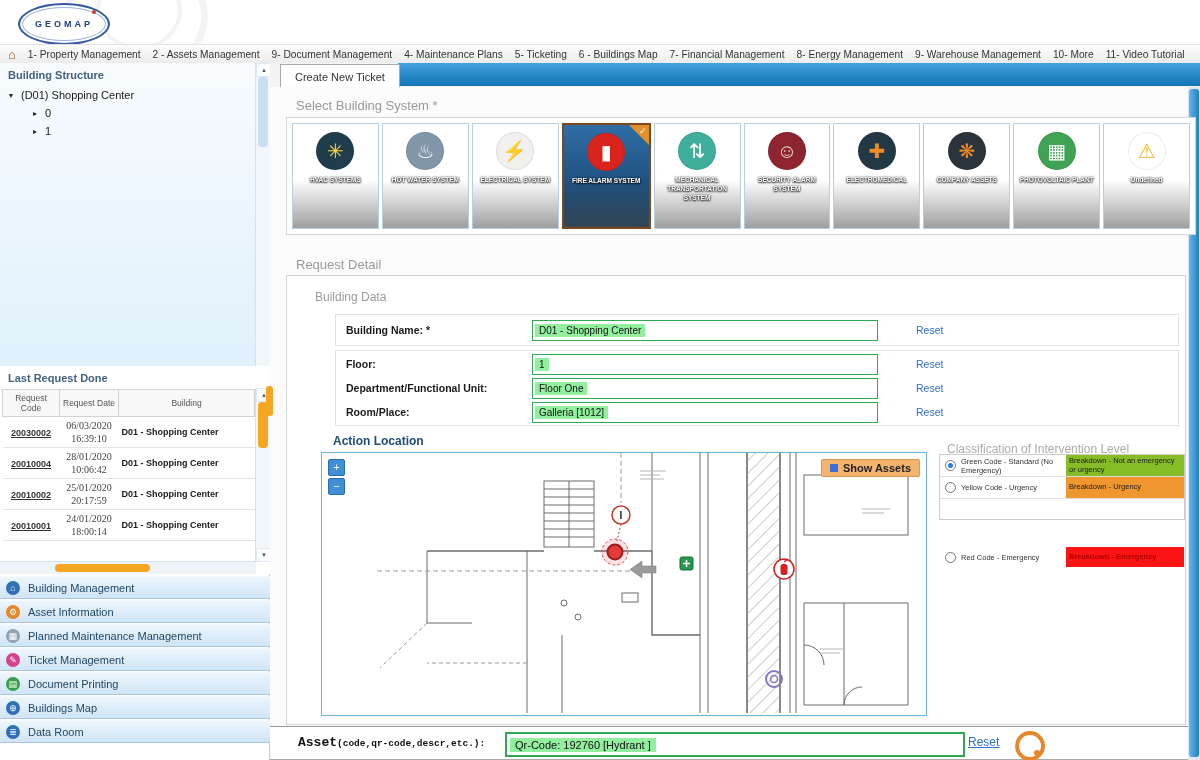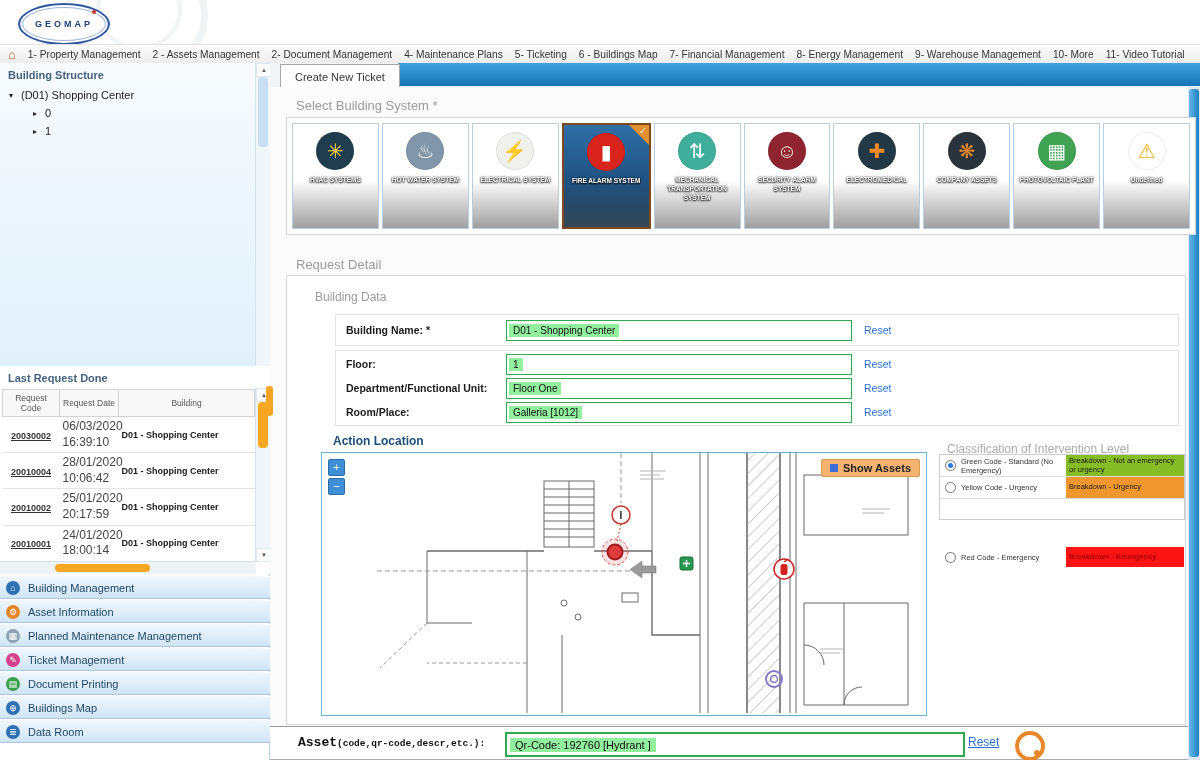--- a/index.html
+++ b/index.html
@@ -39,21 +39,21 @@
   .h-thumb{position:absolute;top:2px;height:8px;border-radius:4px;background:#f5a623;}
 
   .req-panel{position:absolute;left:0;top:366px;width:270px;height:208px;background:#fff;}
   .req-table{position:absolute;left:2px;top:23px;right:15px;bottom:12px;overflow:hidden;}
   table{border-collapse:collapse;width:100%;table-layout:fixed;}
   th{border:1px solid #d2d2d2;background:#f8f8f8;color:#555;font-size:8.5px;font-weight:normal;padding:3px 1px;}
   td{border-bottom:1px solid #e4e4e4;padding:2px 3px;height:26px;vertical-align:middle;}
   .c-code{width:54px;text-align:center;}
   .c-date{width:56px;}
   td.c-code a{font-weight:bold;font-size:9px;color:#333;text-decoration:underline;cursor:pointer;}
-  .d1,.d2{font-size:12px;color:#444;line-height:1.3;text-align:left;}
+  .d1,.d2{font-size:10px;color:#444;line-height:1.3;text-align:center;font-family:Liberation Serif, serif;}
   .c-bld{font-weight:bold;font-size:9px;color:#1a1a1a;}
 
   .modules{position:absolute;left:0;top:576px;width:270px;}
   .module{height:21px;margin-bottom:1px;background:linear-gradient(#eef6fc,#cfe4f5);border-top:1px solid #f3f9fd;
           border-bottom:1px solid #a9c7e0;display:flex;align-items:center;gap:8px;padding:0 6px;color:#1f4767;font-size:11px;cursor:pointer;}
   .mico{width:14px;height:14px;min-width:14px;border-radius:50%;color:#fff;font-size:9px;line-height:14px;text-align:center;}
 
   .splitter{position:absolute;left:266px;top:386px;width:7px;height:30px;background:#f5a623;border-radius:3px;z-index:6;}
 
   
@@ -80,21 +80,21 @@
         text-shadow:0 0 2px #000,0 1px 2px #000;line-height:1.35;padding:0 2px;text-transform:uppercase;}
   .tile.selected{background:linear-gradient(#2f6ea6,#123c63);border:2px solid #7c4a1e;}
   .corner{position:absolute;top:-1px;right:-1px;width:0;height:0;border-top:22px solid #e2902e;border-left:22px solid transparent;}
   .check{position:absolute;top:1px;right:2px;color:#fff;font-size:9px;z-index:2;}
 
   .req-detail{position:absolute;left:16px;top:188px;width:898px;height:448px;background:#fff;border:1px solid #d5d5d5;}
   .bd-title{position:absolute;left:28px;top:14px;font-size:12px;color:#9a9a9a;}
   .fgroup{position:absolute;left:48px;width:842px;border:1px solid #e2e2e2;}
   .g1{top:38px;height:30px;}
   .g2{top:74px;height:74px;}
-  .frow{position:absolute;left:0;right:0;height:22px;display:flex;align-items:center;}
+  .frow{position:absolute;left:0;right:0;height:22px;display:flex;align-items:center;gap:26px;}
   .flabel{width:160px;padding-left:10px;font-weight:bold;font-size:10.5px;color:#1a1a1a;}
   .finput{width:340px;height:19px;border:1px solid #2fa84f;background:#fff;display:flex;align-items:center;padding:0 2px;cursor:text;}
   .fvalue{background:#92ef9e;font-size:10px;padding:1px 4px;color:#111;white-space:nowrap;}
   .freset{margin-left:12px;color:#2e6fd4;font-size:10.5px;cursor:pointer;}
 
   .al-title{position:absolute;left:46px;top:158px;font-weight:bold;font-size:12px;color:#1f4e79;}
   .map{position:absolute;left:34px;top:176px;width:604px;height:262px;border:1px solid #6fb0d8;background:#fff;}
   .zoomctl{position:absolute;left:6px;top:6px;display:flex;flex-direction:column;gap:2px;z-index:3;}
   .zbtn{width:15px;height:15px;background:#3f8fd6;color:#fff;font-size:11px;line-height:14px;text-align:center;border:1px solid #2a6da8;border-radius:2px;cursor:pointer;}
   .show-assets{position:absolute;right:6px;top:6px;background:#f4b470;border:1px solid #d89a4f;border-radius:2px;
@@ -130,21 +130,21 @@
     <div class="swoosh sw2"></div>
     <div class="logo">
       <span class="logo-text">GEOMAP</span>
     </div>
   </div>
 
   <div class="menubar">
     <span class="home-ic">⌂</span>
     <span class="mi">1- Property Management</span>
     <span class="mi">2 - Assets Management</span>
-    <span class="mi">2- Document Management</span>
+    <span class="mi">9- Document Management</span>
     <span class="mi">4- Maintenance Plans</span>
     <span class="mi">5- Ticketing</span>
     <span class="mi">6 - Buildings Map</span>
     <span class="mi">7- Financial Management</span>
     <span class="mi">8- Energy Management</span>
     <span class="mi">9- Warehouse Management</span>
     <span class="mi">10- More</span>
     <span class="mi">11- Video Tutorial</span>
   </div>
 

